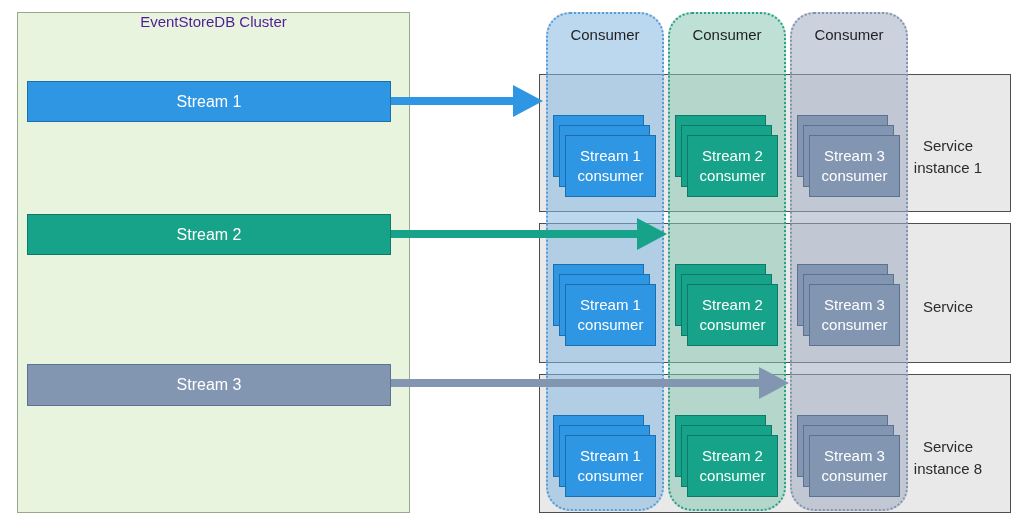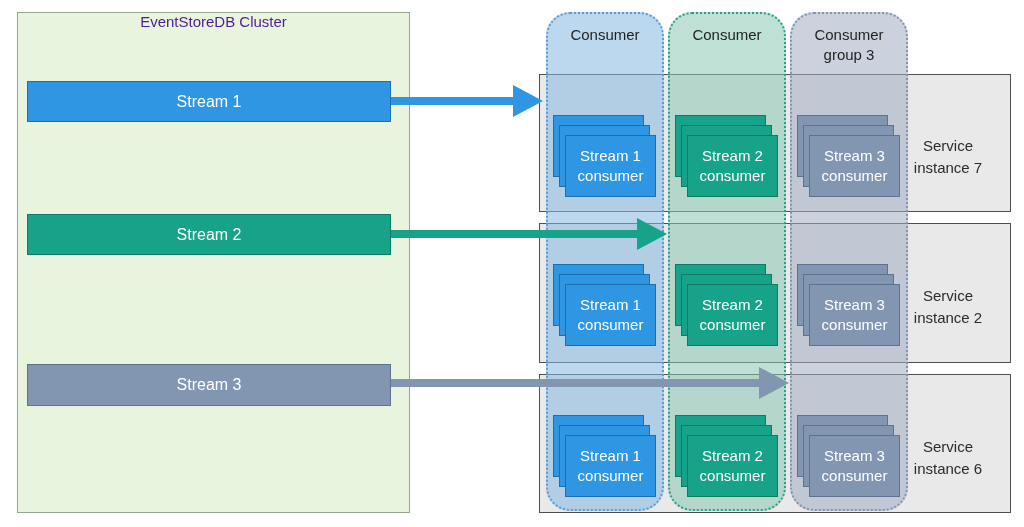--- a/index.html
+++ b/index.html
@@ -93,50 +93,48 @@
 
 <div class="canvas">
 
   <div class="cluster">
     <div class="cluster-title">EventStoreDB Cluster</div>
   </div>
 
   <div class="service-row row-1">
     <div class="service-label">
       <span>Service</span>
-      <span>instance 7</span>
+      <span>instance 1</span>
     </div>
   </div>
   <div class="service-row row-2">
     <div class="service-label">
       <span>Service</span>
-      <span>instance 2</span>
     </div>
   </div>
   <div class="service-row row-3">
     <div class="service-label">
       <span>Service</span>
-      <span>instance 6</span>
+      <span>instance 8</span>
     </div>
   </div>
 
   <div class="cgroup cg-1">
     <div class="cg-header">
       <span>Consumer</span>
     </div>
   </div>
   <div class="cgroup cg-2">
     <div class="cg-header">
       <span>Consumer</span>
     </div>
   </div>
   <div class="cgroup cg-3">
     <div class="cg-header">
       <span>Consumer</span>
-      <span>group 3</span>
     </div>
   </div>
 
   <div class="stack r1 c1">
     <div class="card b1"></div>
     <div class="card b2"></div>
     <div class="card front">
       <span>Stream 1</span>
       <span>consumer</span>
     </div>

